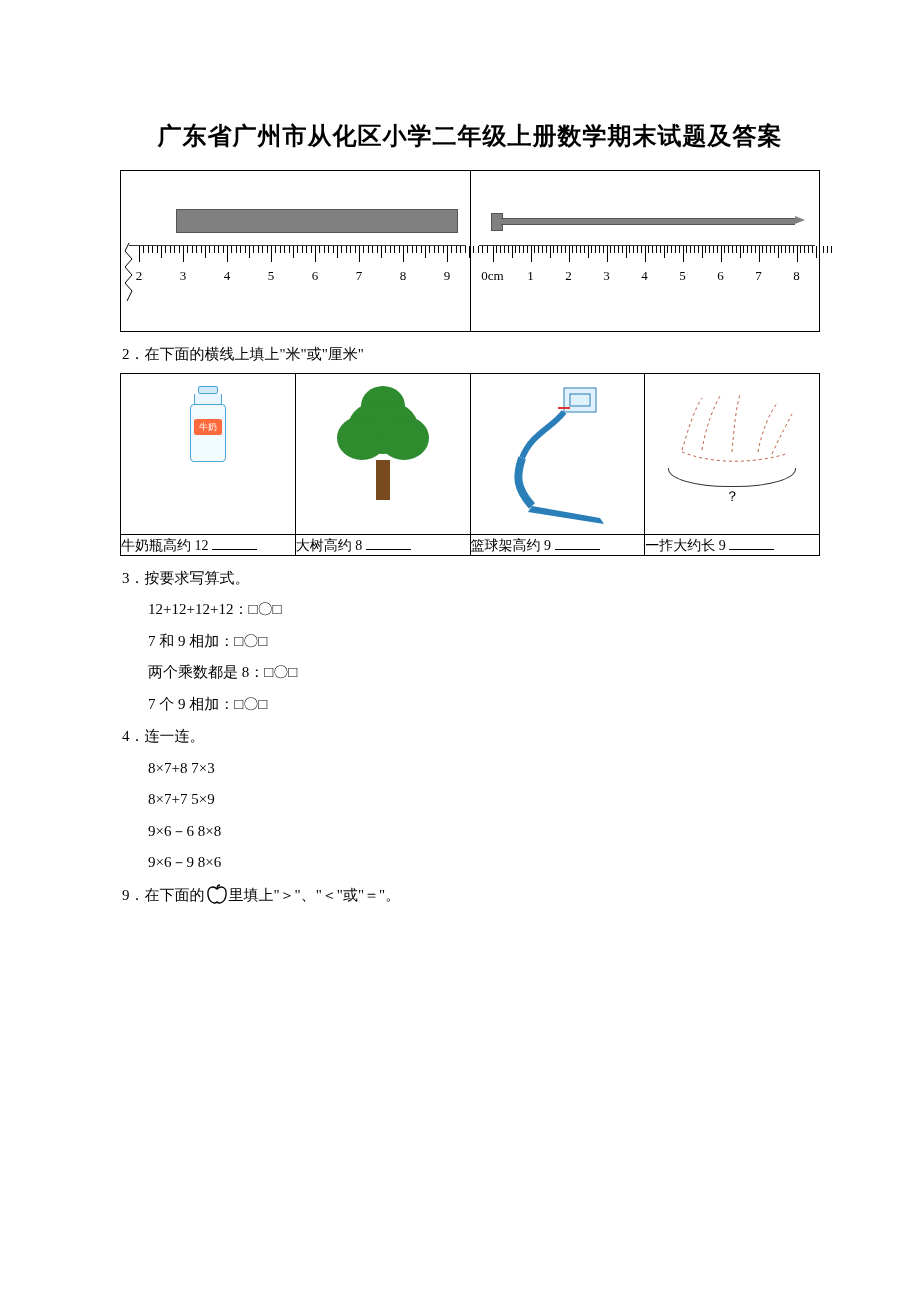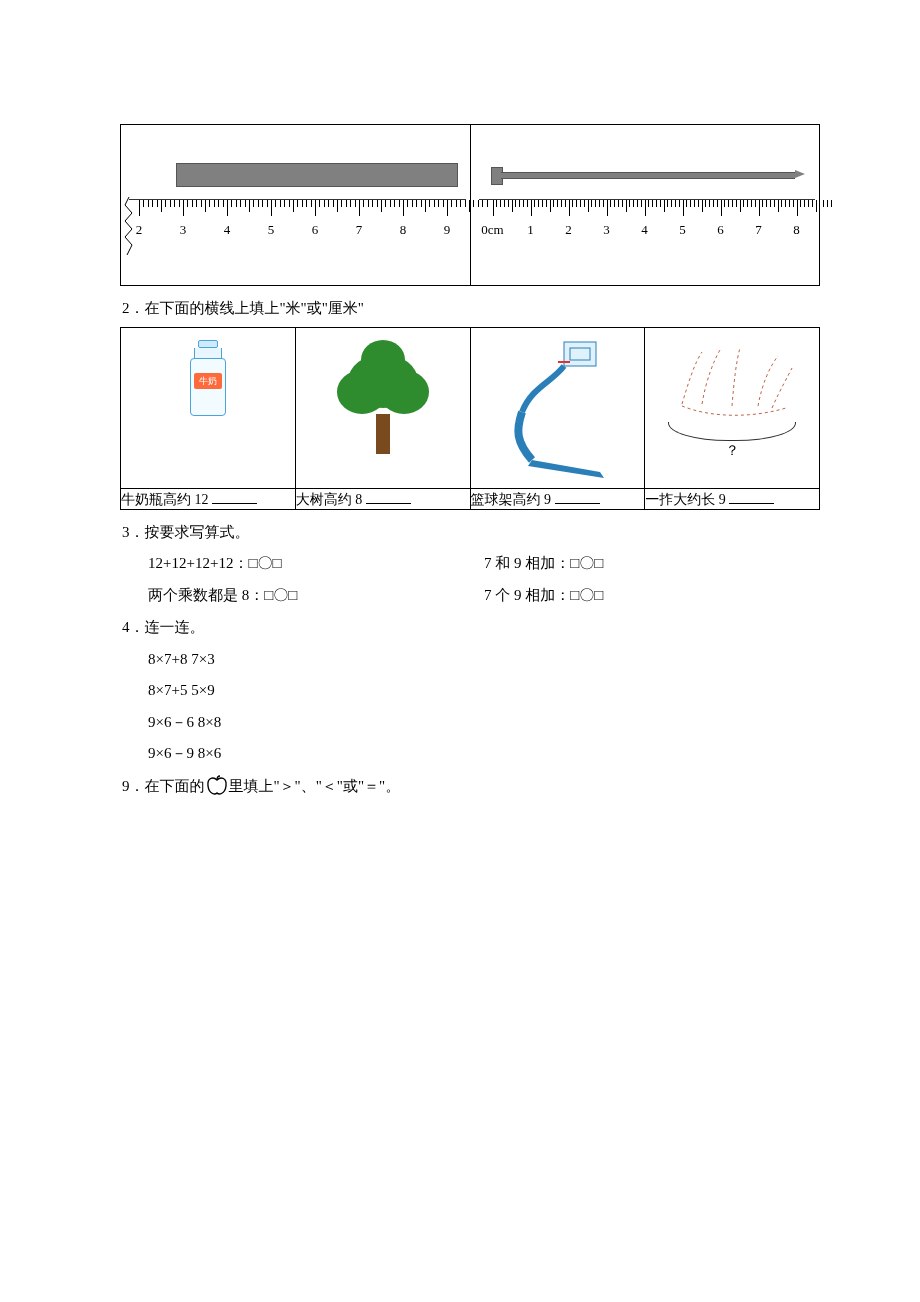--- a/index.html
+++ b/index.html
@@ -19,21 +19,21 @@
     text-align: center;
     margin: 0 0 18px 0;
     letter-spacing: 1px;
   }
   .sect, .q {
     font-size: 15px;
     line-height: 1.9;
     margin: 2px 0;
   }
   .q { margin-left: 2px; }
-  .sub { margin-left: 28px; font-size: 15px; line-height: 2.1; }
+  .sub { margin-left: 28px; font-size: 15px; line-height: 2.1; flex-direction: column; }
   table.tbl {
     border-collapse: collapse;
     width: 700px;
     margin-top: 4px;
   }
   table.tbl td {
     border: 1px solid #000;
     vertical-align: top;
     padding: 0;
   }
@@ -100,20 +100,21 @@
   .two-col { display:flex; }
   .two-col > div { flex:1; }
 
   .apple-line svg { vertical-align: -6px; }
 </style>
 </head>
 <body>
 
 <div class="page">
 
+  <h1>广东省广州市从化区小学二年级上册数学期末试题及答案</h1>
 
 
   <table class="tbl">
     <tbody>
         <tr>
       <td class="ruler-cell" style="width:50%;">
 
         <div class="bar" style="left:55px; top:38px; width:280px; height:22px;"></div>
         <div class="ruler-body">
           <div class="ticks" id="ticks1">
@@ -388,21 +389,21 @@
     <div>12+12+12+12：□〇□</div>
     <div>7 和 9 相加：□〇□</div>
   </div>
   <div class="two-col sub">
     <div>两个乘数都是 8：□〇□</div>
     <div>7 个 9 相加：□〇□</div>
   </div>
 
   <div class="q">4．连一连。</div>
   <div class="sub">8×7+8  7×3</div>
-  <div class="sub">8×7+5  5×9</div>
+  <div class="sub">8×7+7  5×9</div>
   <div class="sub">9×6－6 8×8</div>
   <div class="sub">9×6－9 8×6</div>
 
   <div class="q apple-line">
     <span>9．在下面的</span><svg width="24" height="22">
         <path d="M12 5 C 8 1, 2 3, 3 11 C 4 19, 10 20, 12 18 C 14 20, 20 19, 21 11 C 22 3, 16 1, 12 5 Z" fill="none" stroke="#000" stroke-width="1.4"></path>
         <path d="M12 5 C 12 3, 13 1, 15 1" fill="none" stroke="#000" stroke-width="1.4"></path>
       </svg><span>里填上"＞"、"＜"或"＝"。</span>
   </div>
 

